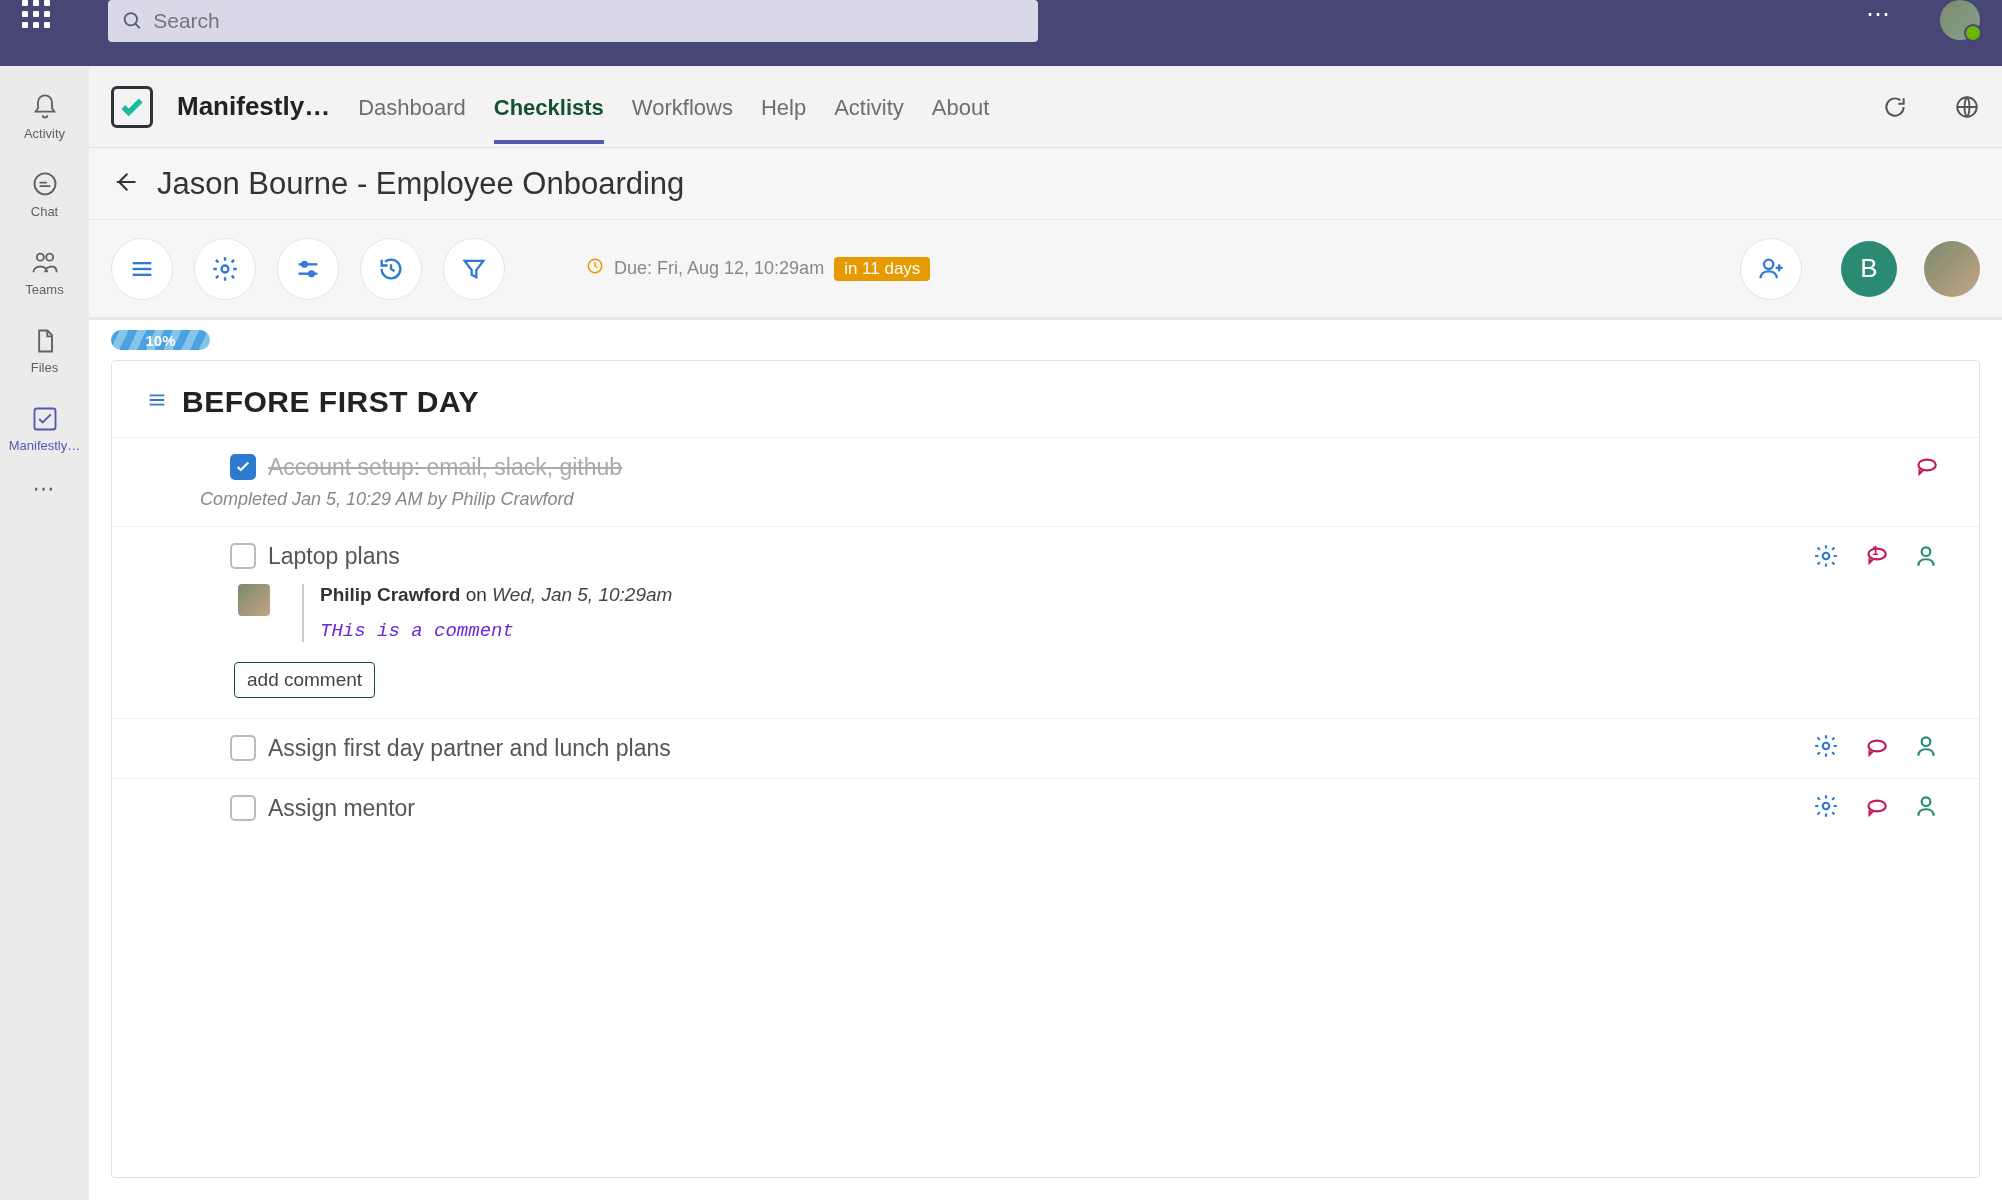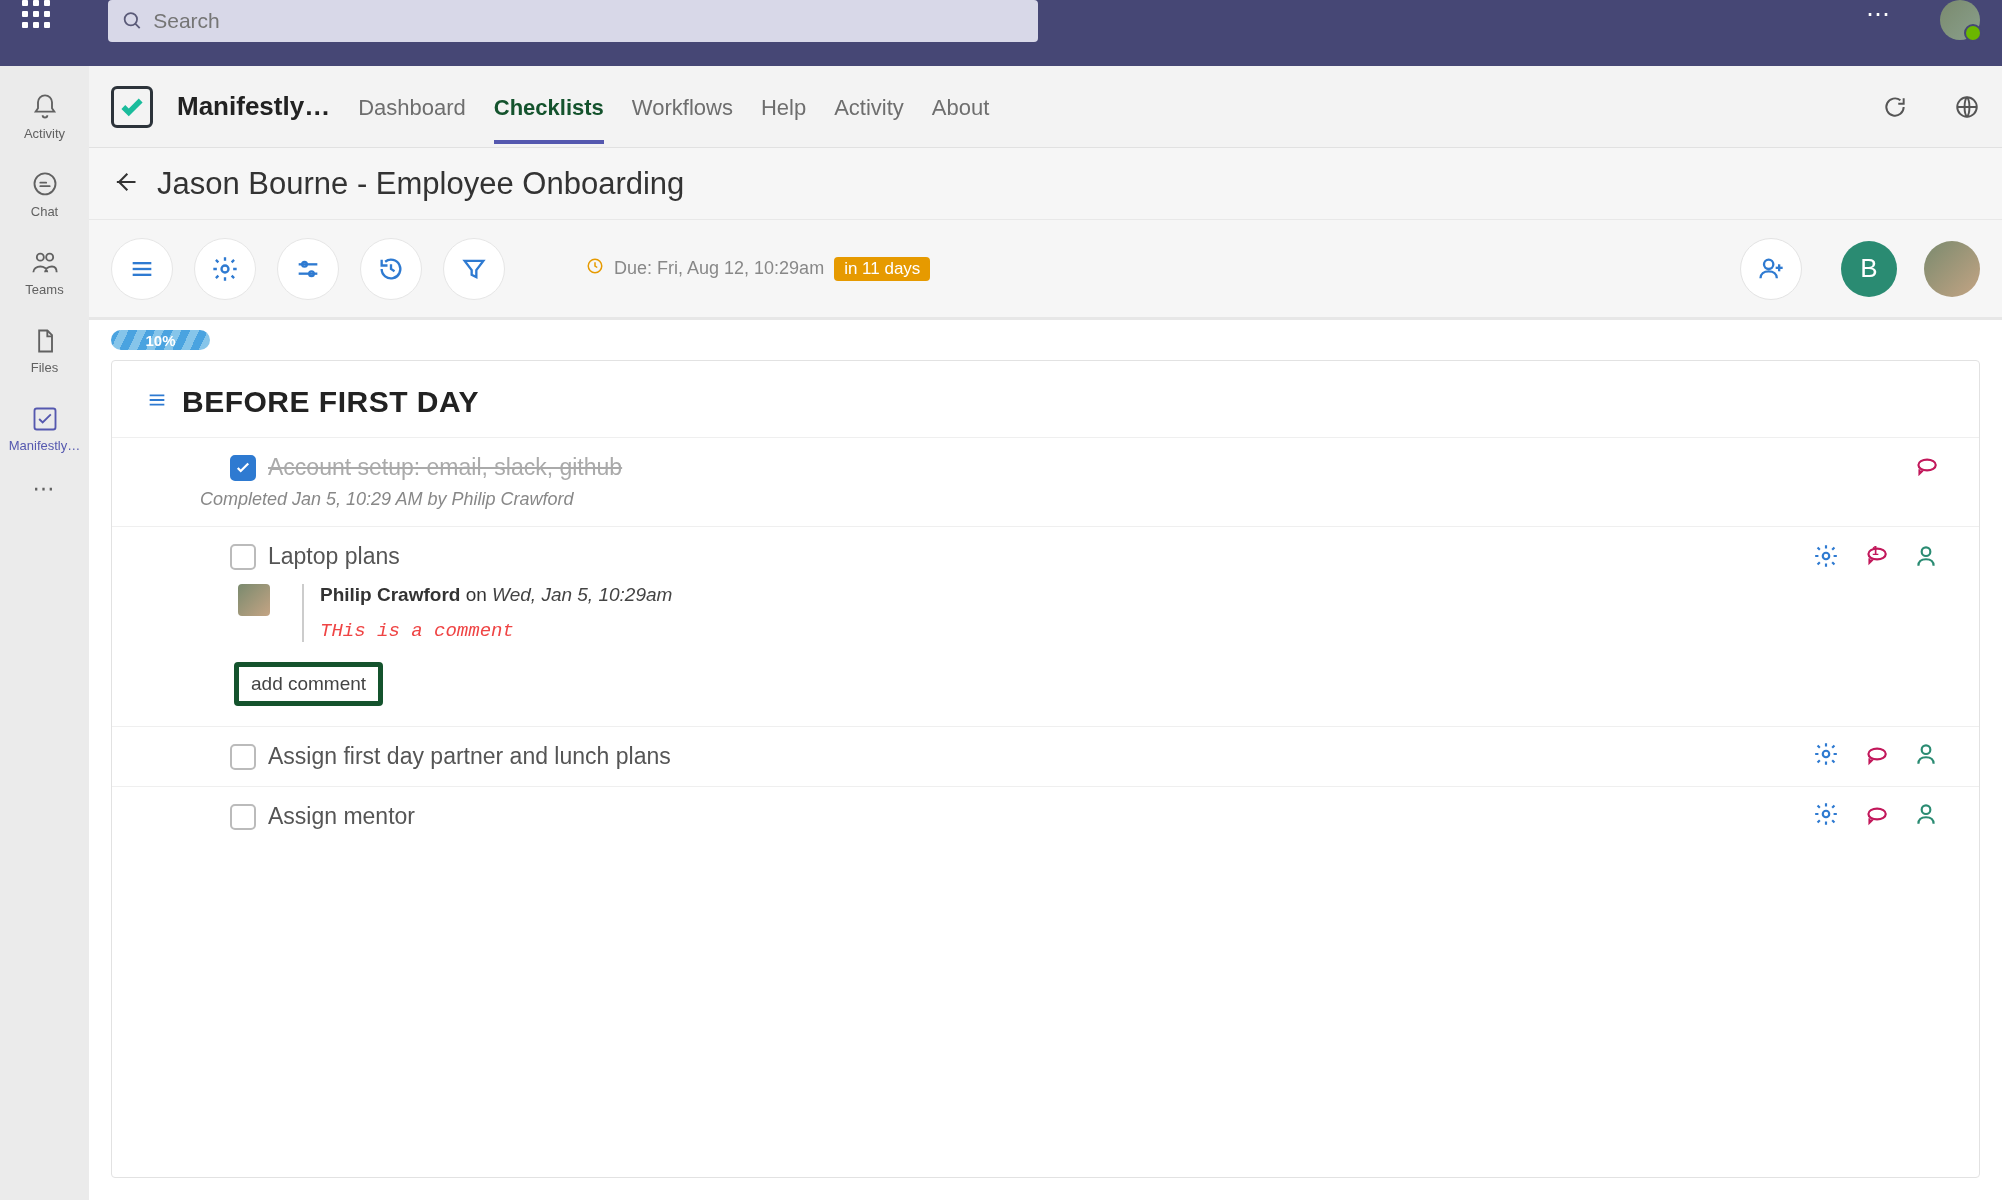--- a/index.html
+++ b/index.html
@@ -137,21 +137,21 @@
     background:#fff;
     padding: 24px 0 0 0;
     overflow-y:auto;
     flex:1;
   }
   .section-header { display:flex; align-items:center; gap:14px; padding: 0 34px 18px 34px; }
   .section-drag svg { width:22px; height:22px; stroke:#2e7ad1; stroke-width:2; }
   .section-title { font-size:30px; font-weight:800; letter-spacing:0.5px; color:#222; }
 
   .task-row { border-top:1px solid #efefef; padding: 16px 40px 16px 86px; position:relative; }
-  .task-line { display:flex; align-items:center; gap:12px;padding-left:32px; }
+  .task-line { display:flex; align-items:flex-start; gap:12px;padding-left:32px; }
   .checkbox {
     width:26px; height:26px; border:2px solid #bbb; border-radius:5px; cursor:pointer; flex-shrink:0; display:flex; align-items:center; justify-content:center;
   }
   .checkbox.checked { background:#2e7ad1; border-color:#2e7ad1; }
   .checkbox.checked svg { width:18px; height:18px; stroke:#fff; stroke-width:3; fill:none; }
   .task-text { font-size:23px; color:#555; }
   .task-text.done { text-decoration: line-through; color:#aaa; }
   .task-meta { font-size:18px; color:#888; font-style:italic; margin-top:8px; margin-left: 2px; }
   .task-actions { position:absolute; right:40px; top:14px; display:flex; gap:24px; align-items:center; }
   .task-actions svg { width:26px; height:26px; fill:none; stroke-width:2; cursor:pointer; }
@@ -160,24 +160,24 @@
   .ic-person { stroke:#2a8b72; }
   .comment-bubble-count { position:relative; }
   .comment-bubble-count .count { position:absolute; font-size:12px; color:#c2185b; font-weight:700; left:9px; top:3px; }
 
   .comment-block { margin: 14px 0 6px 40px; display:flex; gap:32px; }
   .comment-avatar { width:32px; height:32px; border-radius:4px; background:linear-gradient(135deg,#7a8a6e,#c4a484); flex-shrink:0; }
   .comment-body { border-left:2px solid #ccc; padding-left:16px; }
   .comment-author { font-size:19px; color:#333; }
   .comment-author b { font-weight:700; }
   .comment-author i { font-style:italic; color:#444; }
-  .comment-text { font-family: "Courier New", monospace; font-style:italic; font-size:19px; color:#ef4444; margin-top:14px; }
+  .comment-text { font-family: "Courier New", monospace; font-style:italic; font-size:19px; color:#6d28d9; margin-top:14px; }
   .add-comment-btn {
     margin: 14px 0 4px 36px;
-    border:5px solid #14532d; background:#fff; border-radius:4px; padding:6px 12px; font-size:19px; color:#444; cursor:pointer;
+    border:1px solid #14532d; background:#fff; border-radius:4px; padding:6px 12px; font-size:19px; color:#444; cursor:pointer;
   }
 </style>
 </head>
 <body>
 
 <div class="topbar">
   <div class="waffle-icon">
     <span></span>
       <span></span>
       <span></span>

